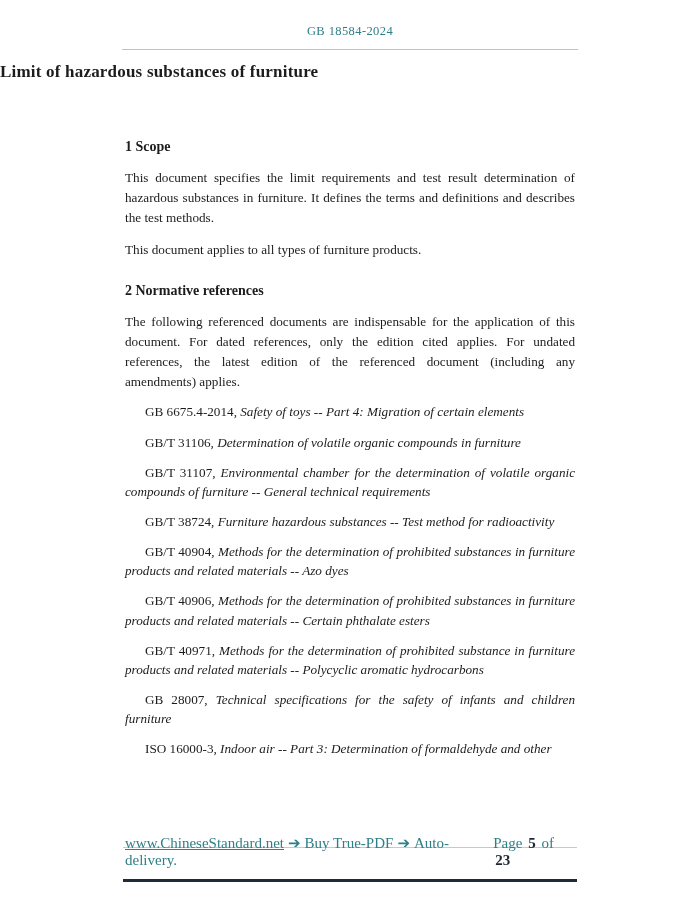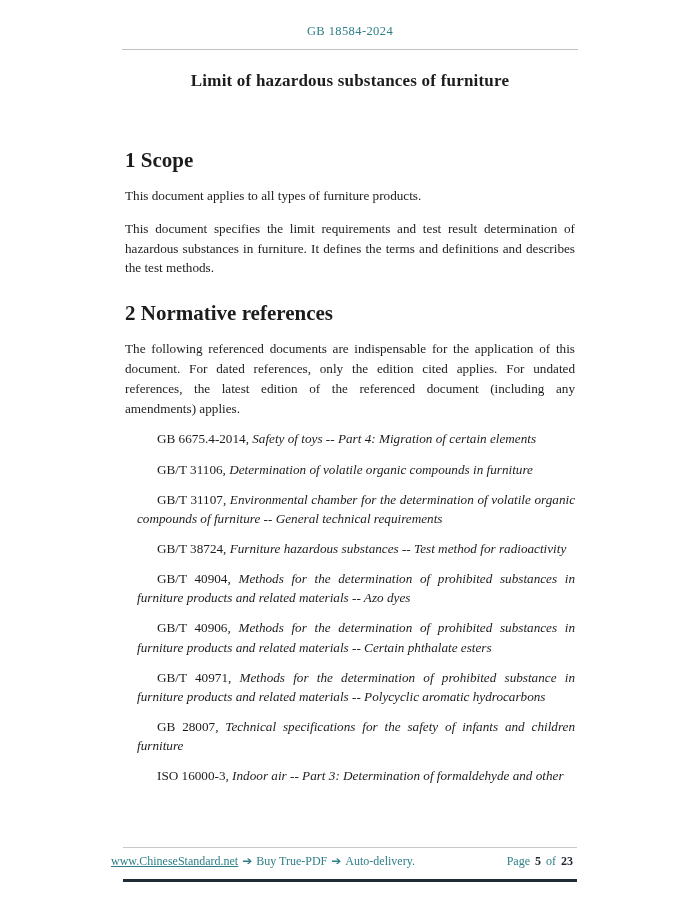--- a/index.html
+++ b/index.html
@@ -20,64 +20,64 @@
   .header-code {
     color: #2e7f86;
     font-size: 12.5px;
     letter-spacing: 0.4px;
   }
   .header-rule {
     margin: 10px 122px 0 122px;
     border-top: 1px solid #bcc2c6;
   }
   .doc-title {
-    text-align: center;
+    text-align: left;
     font-size: 17px;
     font-weight: bold;
-    margin-top: 21px;
+    margin-top: 12px;
     letter-spacing: 0.2px;
   }
   .content { margin: 0 125px; }
   h2.sec {
-    font-size: 21px;
+    font-size: 14px;
     font-weight: bold;
     margin-top: 0;
     font-family: Liberation Serif, serif;
   }
   .sec-scope { margin-top: 57px !important; }
   .sec-normative { margin-top: 23px !important; }
   p.body {
     font-size: 13.2px;
     line-height: 1.5;
     text-align: justify;
     margin-top: 13px;
   }
-  .refs { margin-top: 3px; margin-left: 12px; }
+  .refs { margin-top: 3px; }
   p.ref {
     font-size: 13.2px;
     line-height: 1.45;
     text-align: justify;
     text-indent: 20px;
     margin-top: 11px;
   }
   .it { font-style: italic; }
   .footer-rule {
     position: absolute;
     left: 123px; right: 123px;
     bottom: 58px;
     border-top: 1px solid #c4c9cd;
   }
   .footer-row {
     position: absolute;
-    left: 111px; right: 125px;
+    left: 125px; right: 125px;
     bottom: 37px;
     display: flex;
     justify-content: space-between;
     align-items: flex-end;
-    font-size: 12px;
+    font-size: 15px;
   }
   .footer-left { color: #2e7f86; }
   .footer-left .site { text-decoration: underline; cursor: pointer; color: #2e7f86; }
   .footer-left .arrow { margin: 0 4px; color: #2e7f86; }
   .footer-right .lbl { color: #2e7f86; }
   .footer-right .num { color: #1f2633; font-weight: bold; margin: 0 2px; }
   .bottom-rule {
     position: absolute;
     left: 123px; right: 123px;
     bottom: 24px;
@@ -92,22 +92,22 @@
   <div class="header">
     <div class="header-code">GB 18584-2024</div>
     <div class="header-rule"></div>
   </div>
 
   <div class="doc-title">Limit of hazardous substances of furniture</div>
 
   <div class="content">
 
     <h2 class="sec sec-scope">1 Scope</h2>
+    <p class="body">This document specifies the limit requirements and test result determination of hazardous substances in furniture. It defines the terms and definitions and describes the test methods.</p>
     <p class="body">This document applies to all types of furniture products.</p>
-    <p class="body">This document specifies the limit requirements and test result determination of hazardous substances in furniture. It defines the terms and definitions and describes the test methods.</p>
 
     <h2 class="sec sec-normative">2 Normative references</h2>
     <p class="body">The following referenced documents are indispensable for the application of this document. For dated references, only the edition cited applies. For undated references, the latest edition of the referenced document (including any amendments) applies.</p>
 
     <div class="refs">
       <p class="ref"><span>GB 6675.4-2014,</span> <span class="it">Safety of toys -- Part 4: Migration of certain elements</span></p>
       <p class="ref"><span>GB/T 31106,</span> <span class="it">Determination of volatile organic compounds in furniture</span></p>
       <p class="ref"><span>GB/T 31107,</span> <span class="it">Environmental chamber for the determination of volatile organic compounds of furniture -- General technical requirements</span></p>
       <p class="ref"><span>GB/T 38724,</span> <span class="it">Furniture hazardous substances -- Test method for radioactivity</span></p>
       <p class="ref"><span>GB/T 40904,</span> <span class="it">Methods for the determination of prohibited substances in furniture products and related materials -- Azo dyes</span></p>

